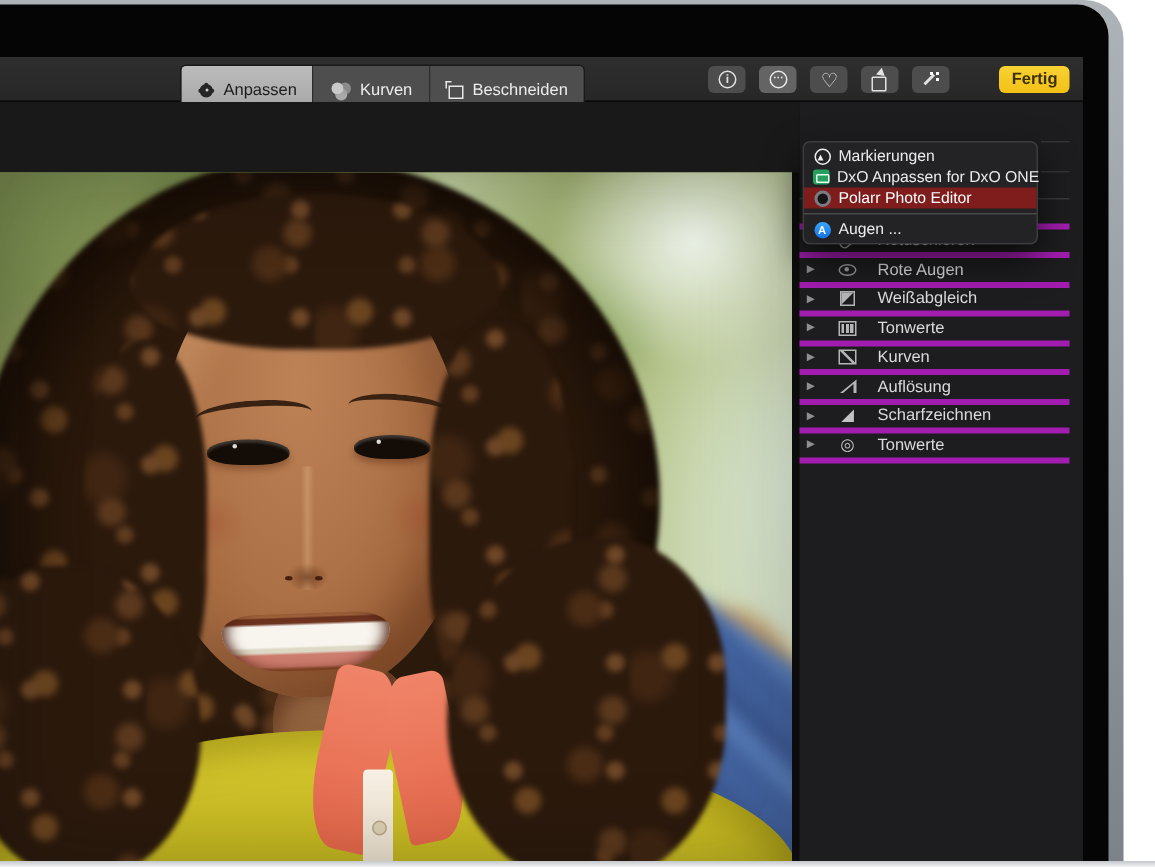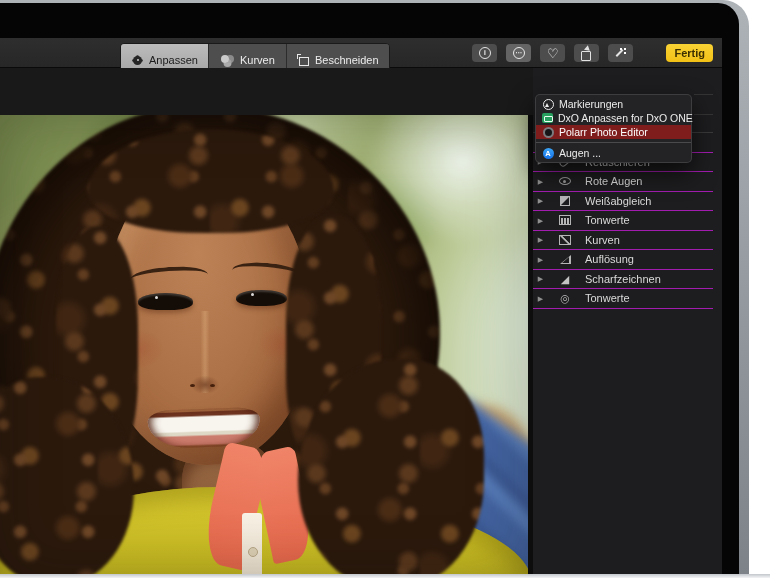--- a/index.html
+++ b/index.html
@@ -118,21 +118,21 @@
   
   .content { position:absolute; left:0; top:30px; width:722px; height:510px; background:#0d0d0d; }
   .photo-topband { position:absolute; left:0; top:0; width:533px; height:47px; background:#191919; }
 
   
   .sidebar { position:absolute; left:533px; top:0; width:189px; height:510px; background:#1d1d1f; }
   .stub { position:absolute; right:9px; width:19px; height:1px; background:#343434; }
   .side-list { position:absolute; left:0; top:64px; right:9px; border-top:1px solid #3a3a3a; }
   .side-row {
     height:19.5px; display:flex; align-items:center; gap:12px;
-    padding-left:3px; border-bottom:1px solid #a21caf; cursor:default;
+    padding-left:3px; border-bottom:4px solid #a21caf; cursor:default;
   }
   .disclosure { width:9px; color:#8f8f8f; font-size:7px; line-height:9px; text-align:center; }
   .disclosure::before { content:"▶"; }
   .si { width:16px; display:flex; align-items:center; justify-content:center; color:#b9b9b9; }
   .side-label { font-size:11px; color:#dadada; white-space:nowrap; }
 
   .si-glyph { font-size:11px; line-height:12px; }
   .si-bw::before { content:"◐"; }
   .si-sharpen::before { content:"◢"; color:#c3c3c3; }
   .si-vignette::before { content:"◎"; }

